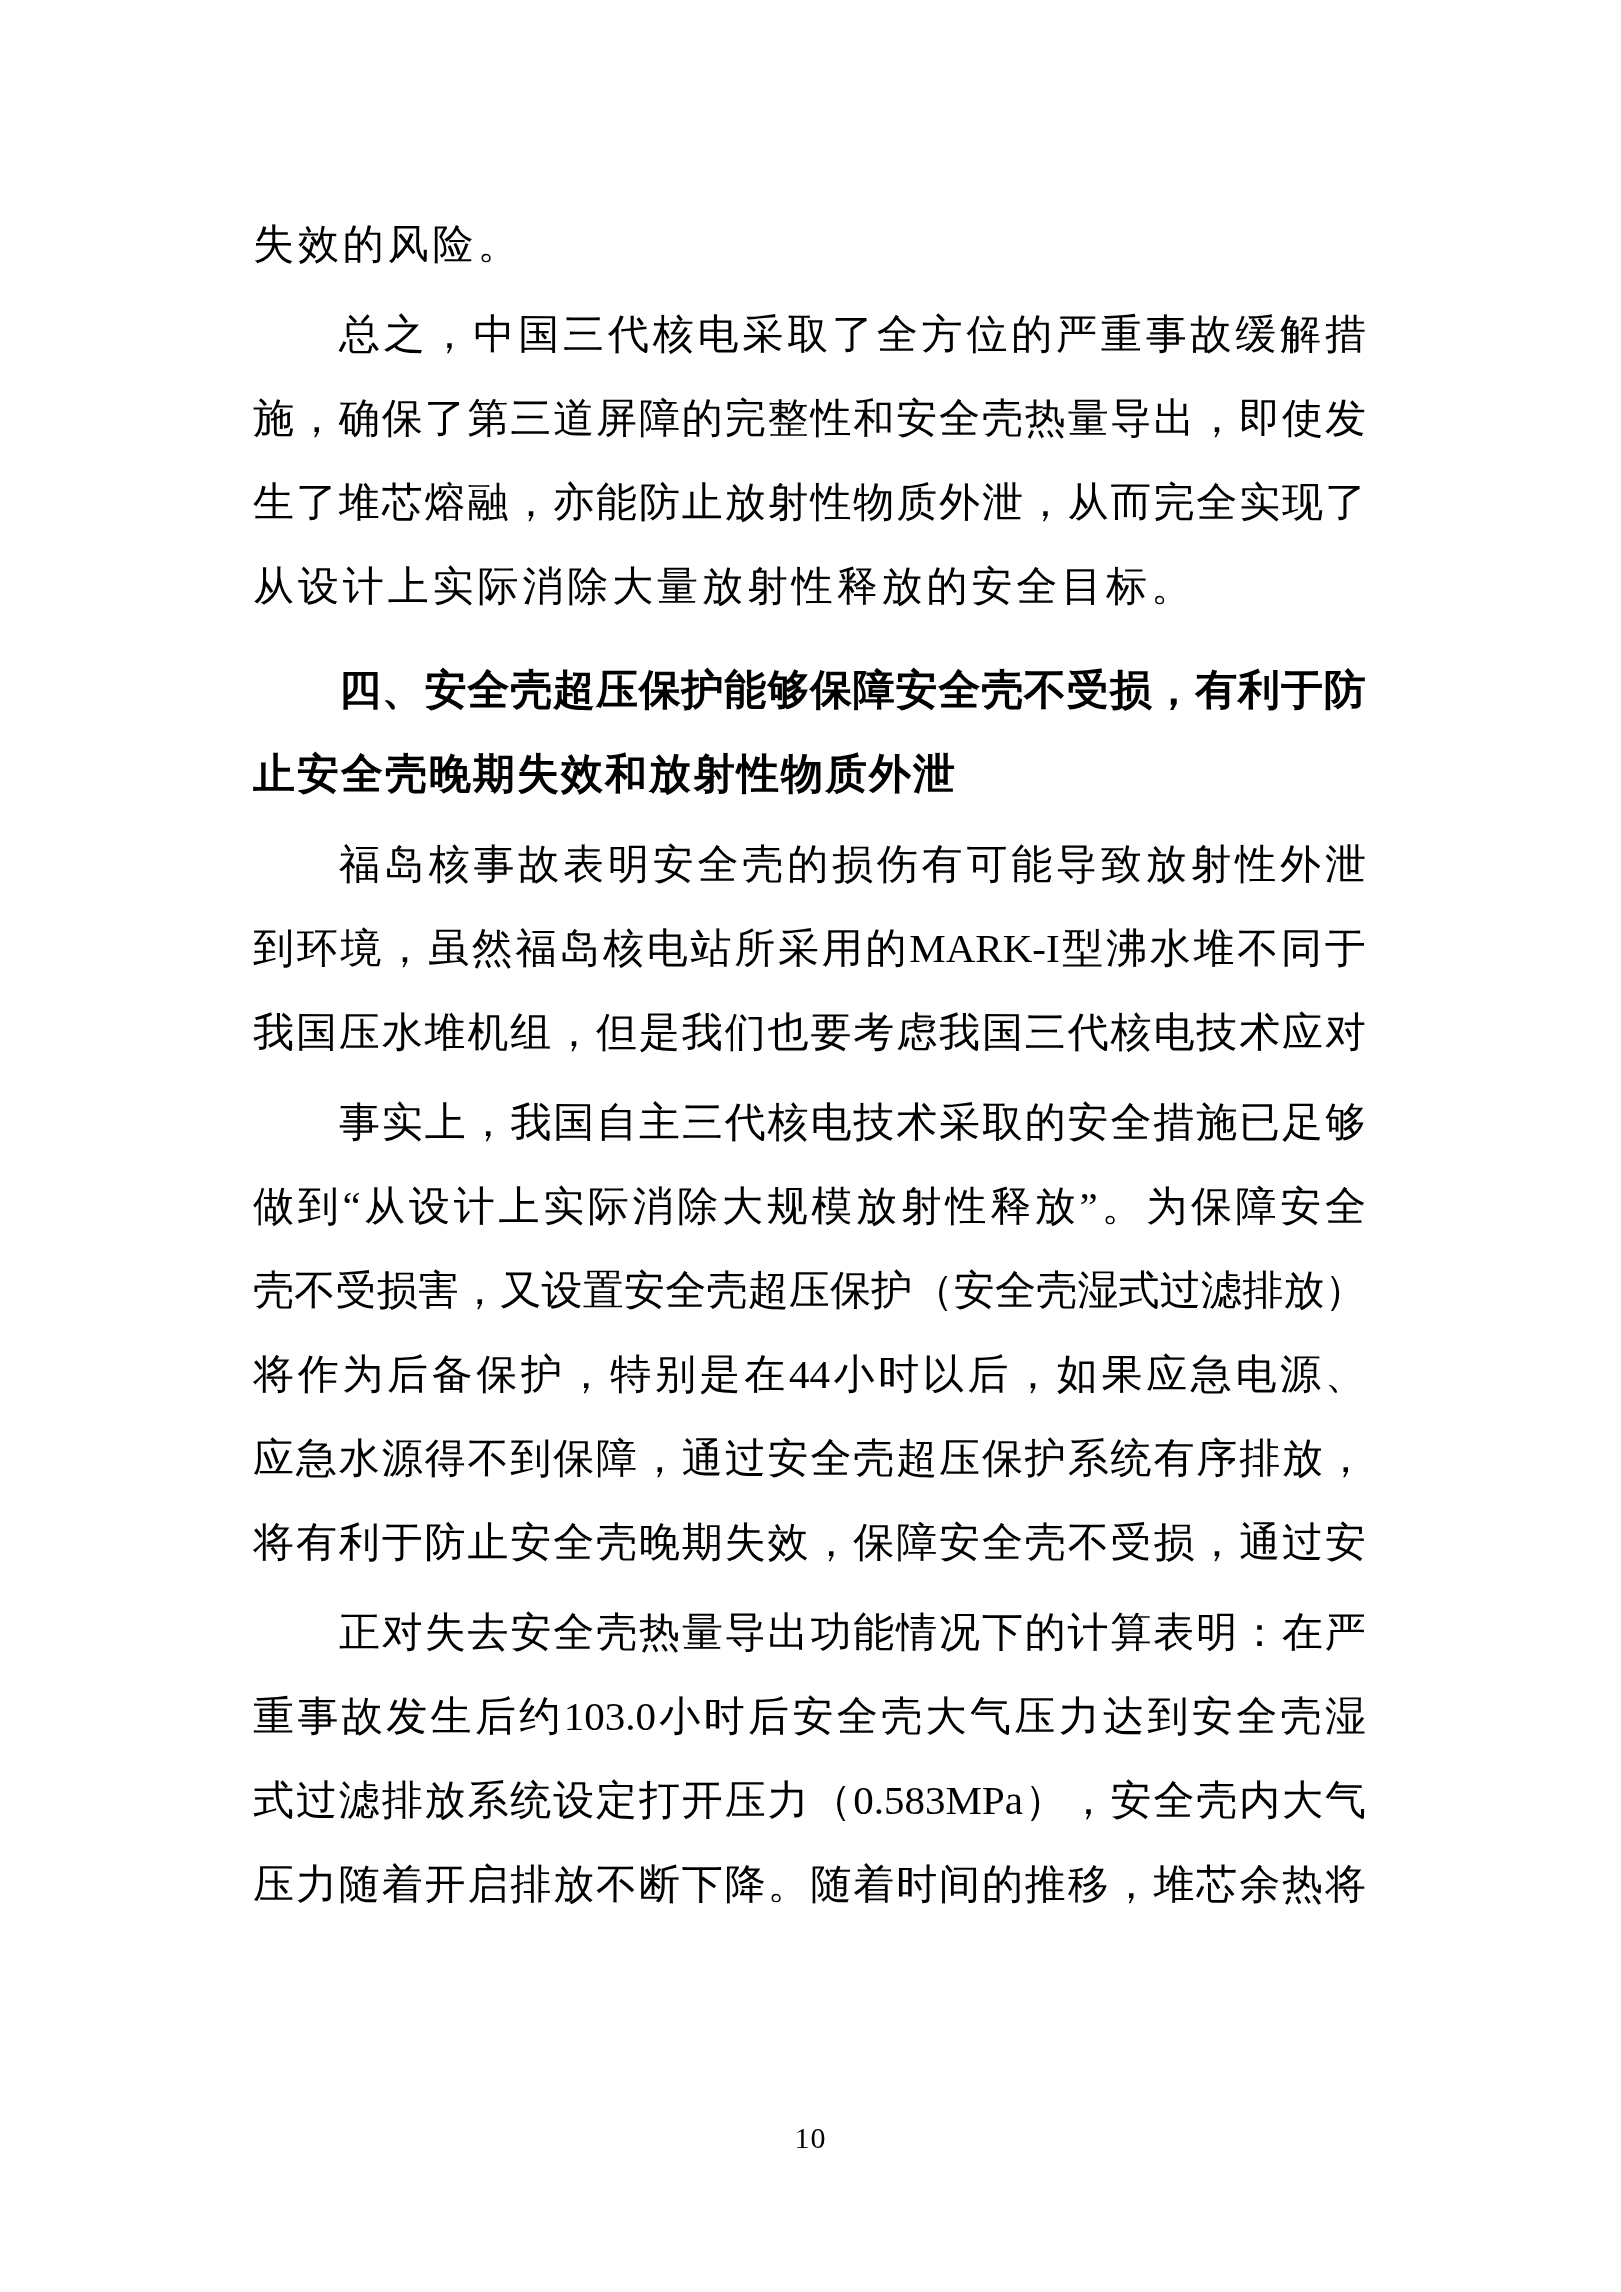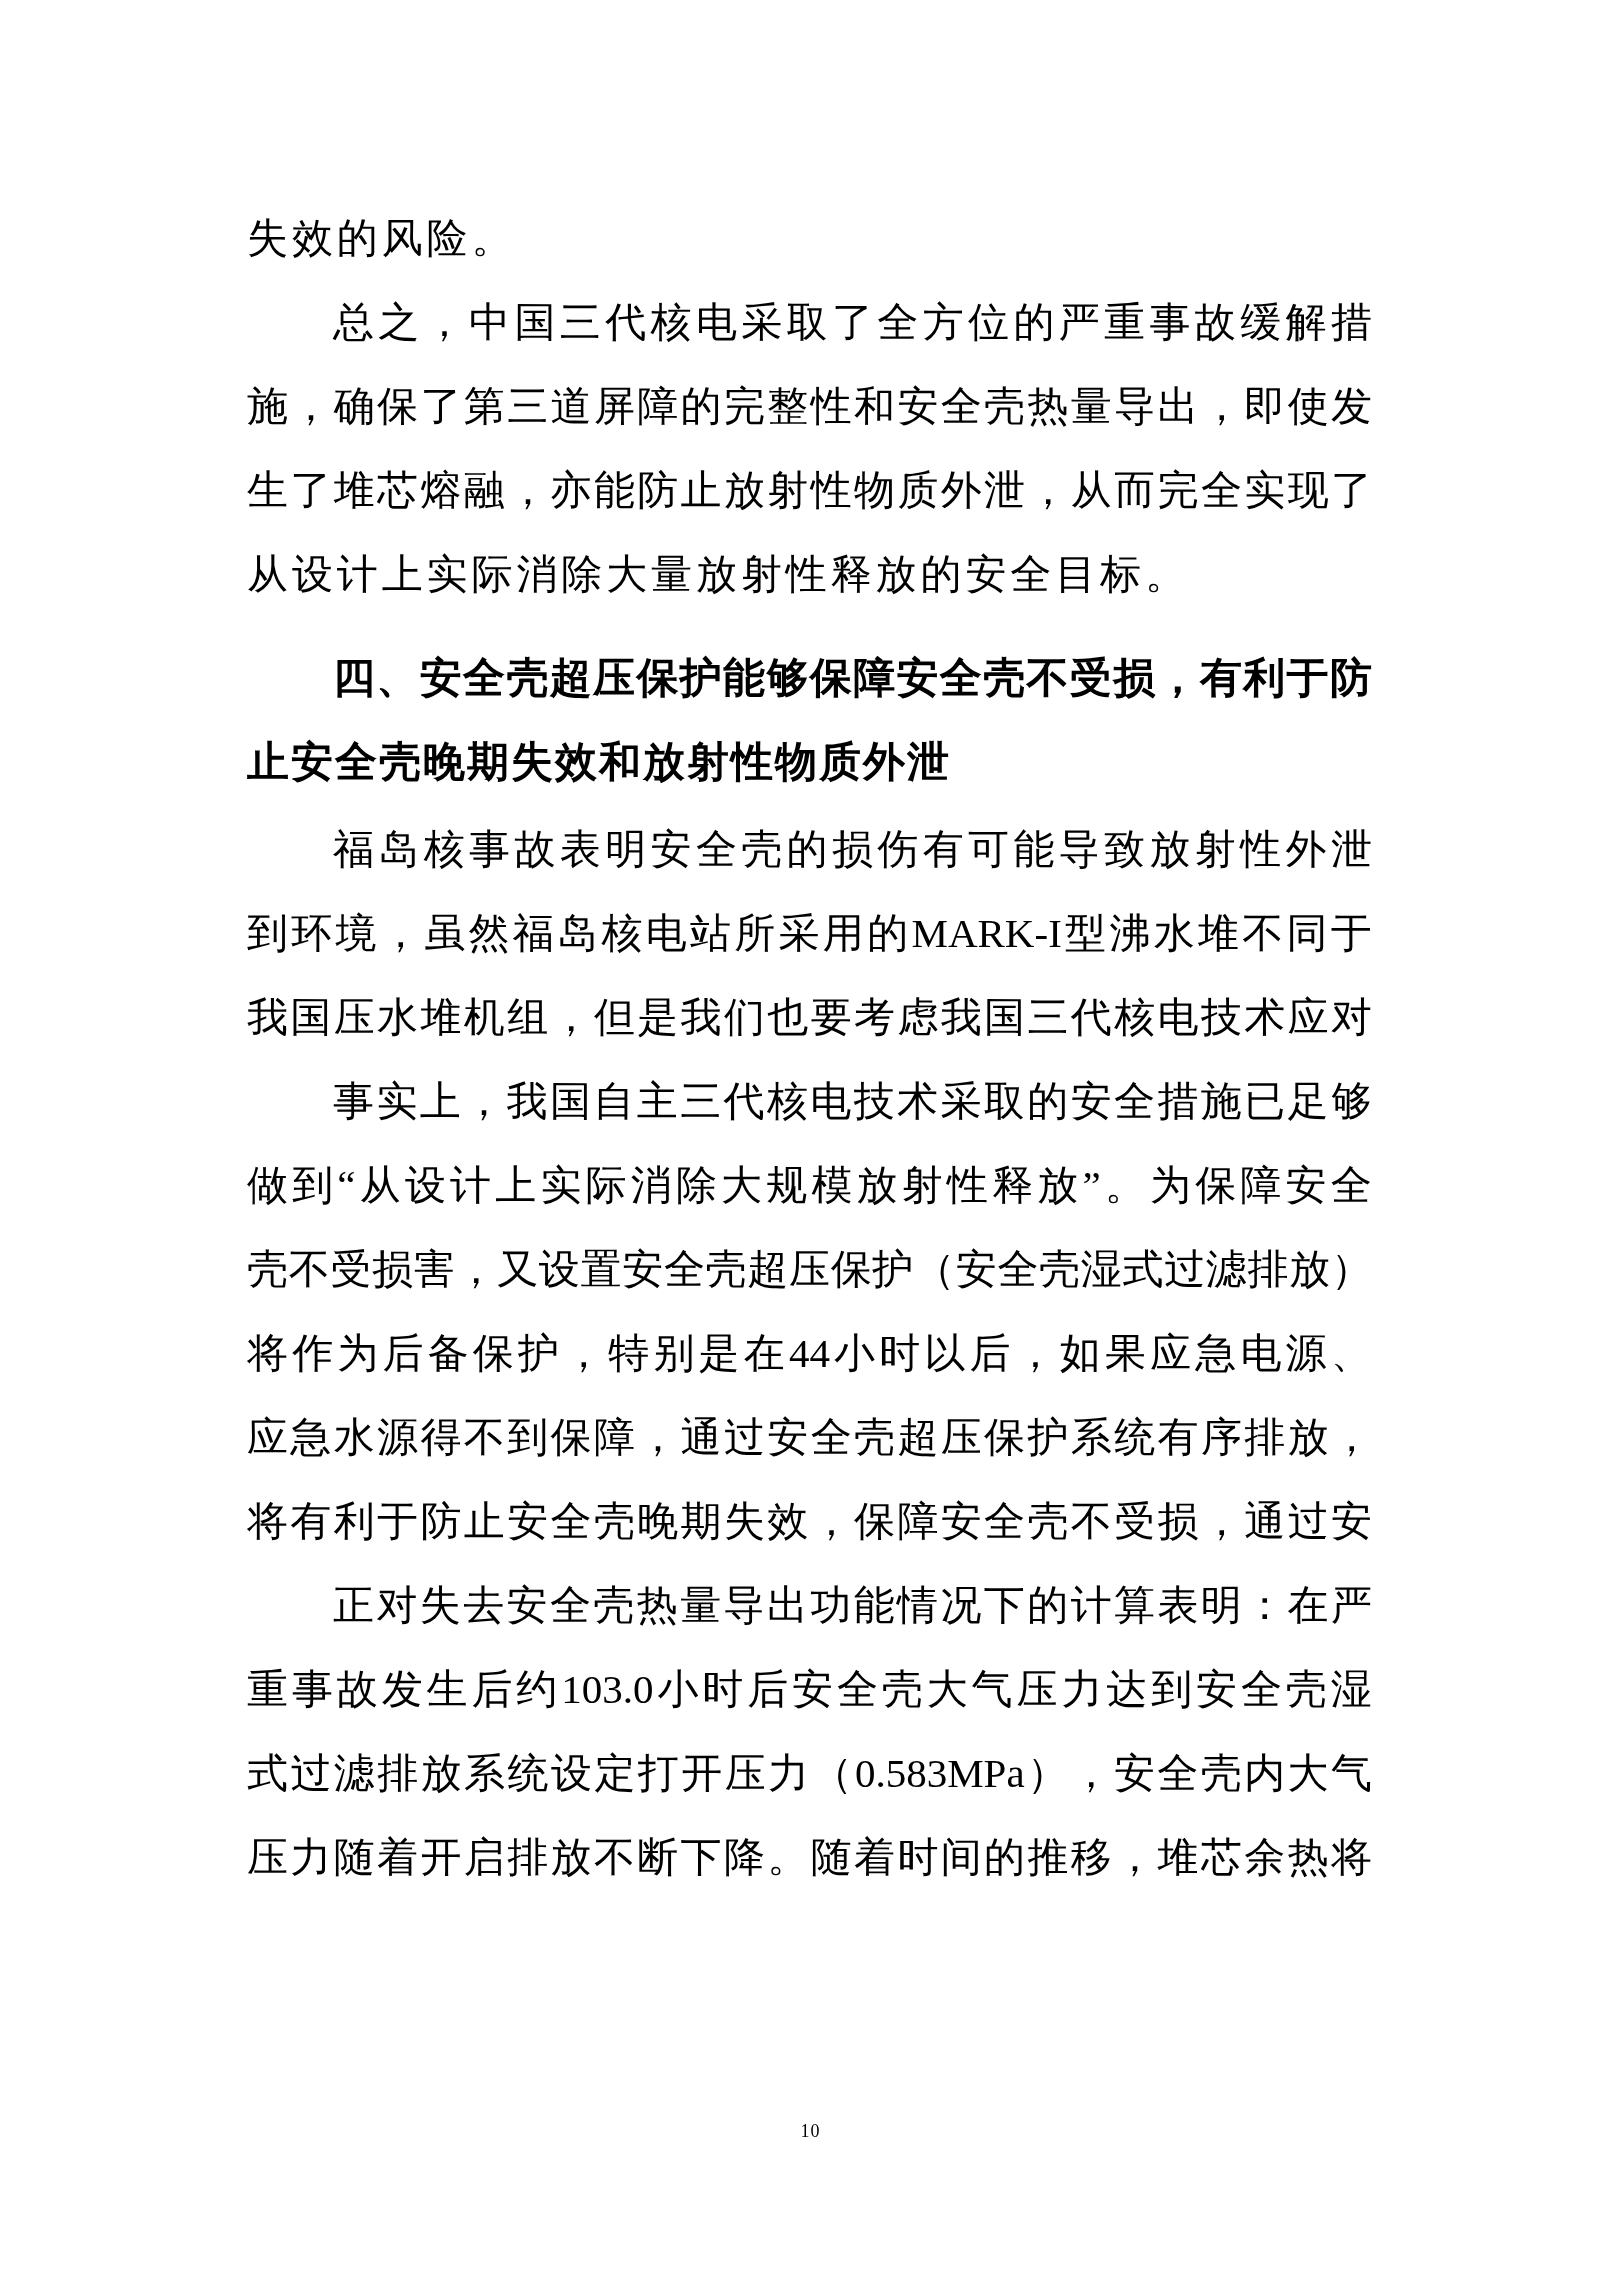--- a/index.html
+++ b/index.html
@@ -12,21 +12,21 @@
     color: #000000;
     font-family: "Liberation Serif", "DejaVu Serif", serif;
     overflow: hidden;
   }
   .content {
     position: absolute;
     left: 247px;
     top: 196px;
     width: 1125px;
   }
-  .block { margin: 0; }
+  .block { margin: 6px; }
   .line {
     height: 84px;
     line-height: 84px;
     font-size: 41px;
     white-space: nowrap;
   }
   
   .line.justify {
     display: flex;
     justify-content: space-between;
@@ -43,21 +43,21 @@
   }
   .block.heading .line.plain { letter-spacing: 2px; }
   .footer {
     position: absolute;
     left: 0;
     top: 2121px;
     width: 100%;
     text-align: center;
   }
   .pagenum {
-    font-size: 18px;
+    font-size: 30px;
     letter-spacing: 1px;
     font-family: "Liberation Serif", "DejaVu Serif", serif;
     text-align: right;
   }
 </style>
 </head>
 <body>
 
 <div class="page" style="background: rgb(255, 255, 255); color: rgb(0, 0, 0);">
   <main class="content" id="content">

